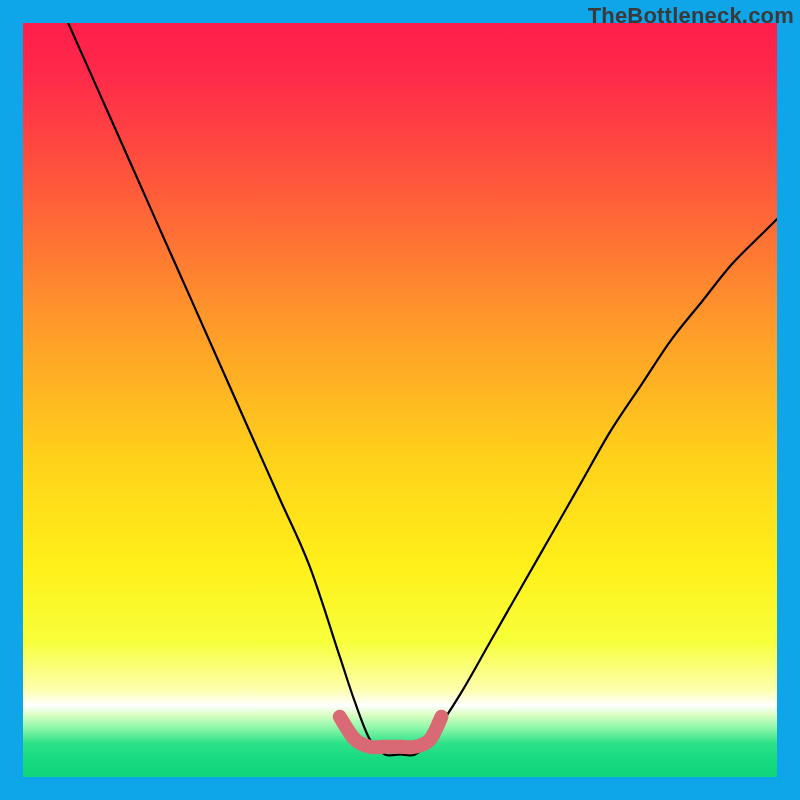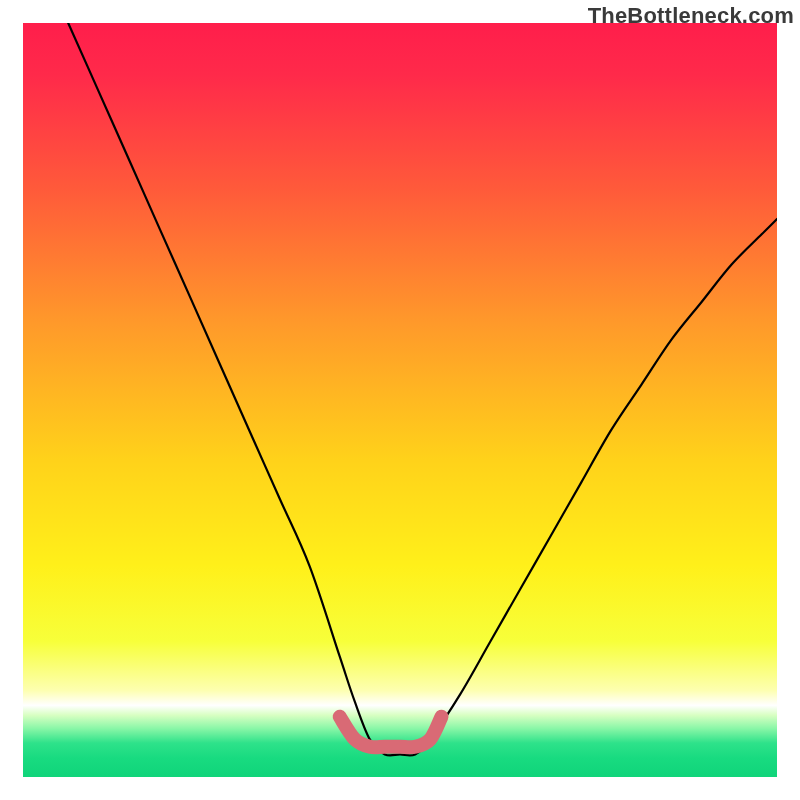--- a/index.html
+++ b/index.html
@@ -8,21 +8,21 @@
     width: 800px;
     height: 800px;
     overflow: hidden;
     background: #000;
     font-family: Arial, Helvetica, sans-serif;
   }
   .stage {
     position: relative;
     width: 800px;
     height: 800px;
-    background: #ffffff;
+    background: #0ea5e9;
   }
   .plot {
     position: absolute;
     left: 23px;
     top: 23px;
     width: 754px;
     height: 754px;
     
   }
   .watermark {

